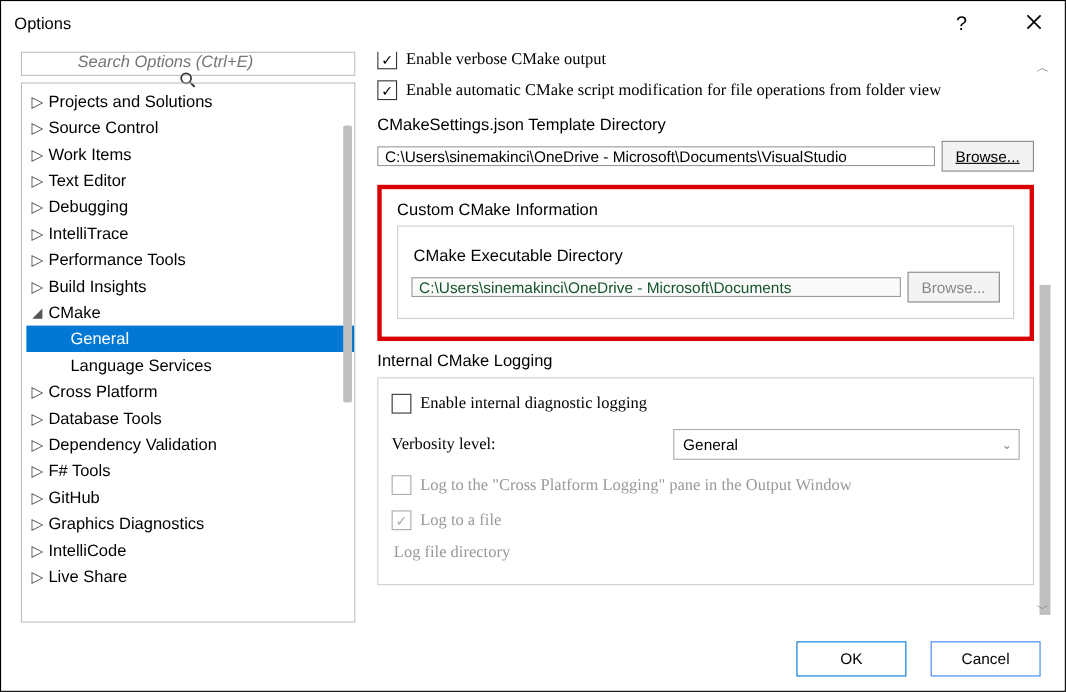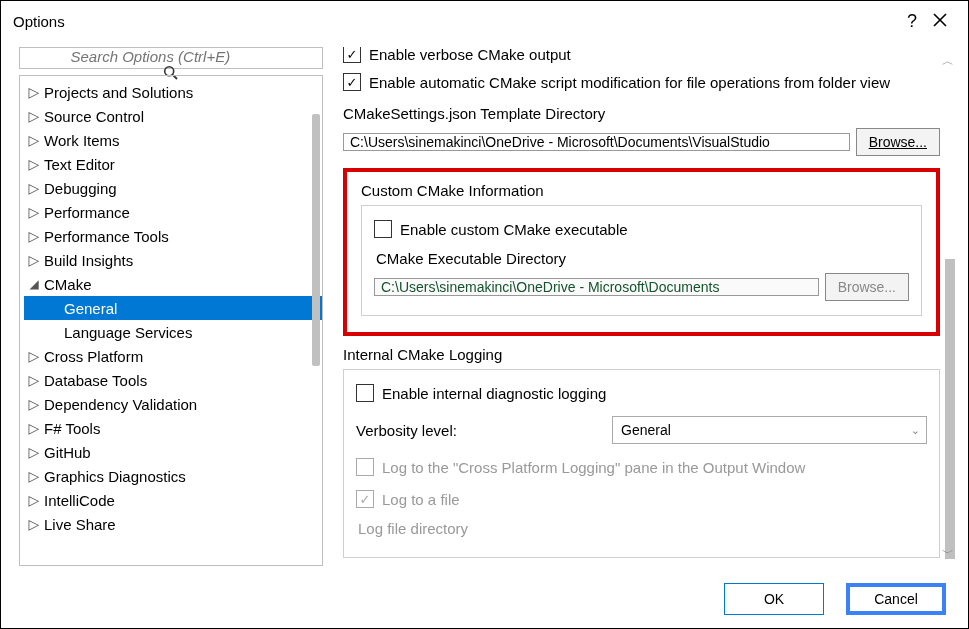--- a/index.html
+++ b/index.html
@@ -1,18 +1,18 @@
 <!DOCTYPE html>
 <html><head>
 <meta charset="utf-8">
 <style>
   * { box-sizing: border-box; margin: 0; padding: 0; }
   html, body { width: 969px; height: 629px; font-family: "Segoe UI", Arial, sans-serif; font-size: 14px; background: #fff; color: #000; overflow: hidden; }
   .wrap { width:969px; height:629px; border:1px solid #000; display:flex; flex-direction:column; }
-  .titlebar { height:40px; display:flex; align-items:center; padding:0 12px; }
+  .titlebar { height:40px; display:flex; align-items:center; padding:0 12px;gap:38px; }
   .titlebar .title { flex:1; font-size:15px; }
   .titlebar .help { width:24px; text-align:center; font-size:18px; cursor:pointer; }
   .titlebar .close { width:32px; text-align:center; cursor:pointer; }
   .titlebar .close svg { width:14px; height:14px; }
   .body { flex:1; display:flex; padding:6px 12px 4px 18px; gap:12px; overflow:hidden; }
   .left { width:304px; display:flex; flex-direction:column; }
   .searchwrap { position:relative; border:1px solid #bfbfbf; height:22px; display:flex; align-items:center; margin-bottom:6px;flex-direction:column; }
   .searchwrap input { border:none; outline:none; flex:1; height:100%; padding:0 8px; font-size:15px; color:#666; font-style:italic; background:transparent; }
   .searchwrap .mag { width:26px; text-align:center; color:#555; }
   .tree-outer { border:1px solid #bfbfbf; flex:1; position:relative; overflow:hidden; }
@@ -27,35 +27,35 @@
   .right { flex:1; position:relative; overflow:hidden; display:flex; }
   .right-inner { flex:1; overflow:hidden; padding-left:8px; padding-right:16px; }
   .right-scroll { position:absolute; right:0; top:0; bottom:0; width:16px; }
   .right-scroll .arrow-up { position:absolute; top:6px; right:2px; color:#888; font-size:12px; cursor:pointer; }
   .right-scroll .arrow-dn { position:absolute; bottom:4px; right:2px; color:#888; font-size:12px; cursor:pointer; }
   .right-scroll .thumb { position:absolute; top:212px; right:1px; width:10px; height:300px; background:#c0c0c0; }
 
   .chk-row { display:flex; align-items:center; height:26px; gap:8px; }
   .chk { width:18px; height:18px; border:1.5px solid #333; display:inline-flex; align-items:center; justify-content:center; font-size:13px; background:#fff; }
   .chk.disabled { border-color:#aaa; color:#aaa; }
-  .lbl { font-size:15px; }
+  .lbl { font-size:15px;font-family:Liberation Serif, serif; }
   .lbl.disabled { color:#999; }
   .section-head { font-size:15px; margin:10px 0 6px 0; }
   .fld-row { display:flex; align-items:center; gap:6px; margin-top:4px; }
   .fld-row input[type=text] { height:18px; border:1px solid #999; padding:0 6px; font-size:14px; }
   .fld-row input[type=text][disabled] { color:#14532d; }
   .btn-browse { height:28px; border:1px solid #888; background:#f3f3f3; padding:0 12px; font-size:14px; cursor:pointer; text-decoration:underline; }
   .btn-browse.disabled { color:#888; text-decoration:none; cursor:default; }
   .highlight { border:4px solid #d80000; padding:10px 14px 16px 14px; margin-top:12px; }
   .fieldset-inner { border:1px solid #cfcfcf; padding:10px 12px 14px 12px; margin-top:6px; }
   .select { height:28px; border:1px solid #aaa; background:#fff; display:flex; align-items:center; justify-content:space-between; padding:0 6px 0 8px; font-size:14px; }
   .select .chv { color:#888; font-size:11px; }
 
   .footer { height:58px; display:flex; justify-content:flex-end; align-items:center; gap:22px; padding-right:22px; }
-  .footer .btn { width:100px; height:32px; border:4px solid #3b82f6; background:#fff; font-size:14px; cursor:pointer; }
+  .footer .btn { width:100px; height:32px; border:1px solid #3b82f6; background:#fff; font-size:14px; cursor:pointer; }
   .footer .btn.primary { border:1.5px solid #0078d4; }
 
   .tree::-webkit-scrollbar { width:0; }
 </style>
 </head>
 <body>
 
 <div class="wrap">
   <div class="titlebar">
     <div class="title">Options</div>
@@ -96,21 +96,21 @@
             <div class="node" style="padding-left: 2px;">
               <span class="arrow">▷</span>
               <span class="label">Text Editor</span>
             </div>
             <div class="node" style="padding-left: 2px;">
               <span class="arrow">▷</span>
               <span class="label">Debugging</span>
             </div>
             <div class="node" style="padding-left: 2px;">
               <span class="arrow">▷</span>
-              <span class="label">Performance</span>
+              <span class="label">IntelliTrace</span>
             </div>
             <div class="node" style="padding-left: 2px;">
               <span class="arrow">▷</span>
               <span class="label">Performance Tools</span>
             </div>
             <div class="node" style="padding-left: 2px;">
               <span class="arrow">▷</span>
               <span class="label">Build Insights</span>
             </div>
             <div class="node expanded" style="padding-left: 2px;">
@@ -176,24 +176,20 @@
 
         <div class="section-head">CMakeSettings.json Template Directory</div>
         <div class="fld-row">
           <input type="text" style="flex: 1 1 0%;" value="C:\Users\sinemakinci\OneDrive - Microsoft\Documents\VisualStudio">
           <button class="btn-browse">Browse...</button>
         </div>
 
         <div class="highlight">
           <div style="font-size:15px;margin-bottom:6px;">Custom CMake Information</div>
           <div class="fieldset-inner">
-            <div class="chk-row">
-              <span class="chk"></span>
-              <span class="lbl">Enable custom CMake executable</span>
-            </div>
             <div class="section-head" style="margin-top:8px;margin-left:2px;">CMake Executable Directory</div>
             <div class="fld-row">
               <input type="text" disabled="" style="flex: 1 1 0%;" value="C:\Users\sinemakinci\OneDrive - Microsoft\Documents">
               <button class="btn-browse disabled">Browse...</button>
             </div>
           </div>
         </div>
 
         <div class="section-head" style="">Internal CMake Logging</div>
         <div class="fieldset-inner">

